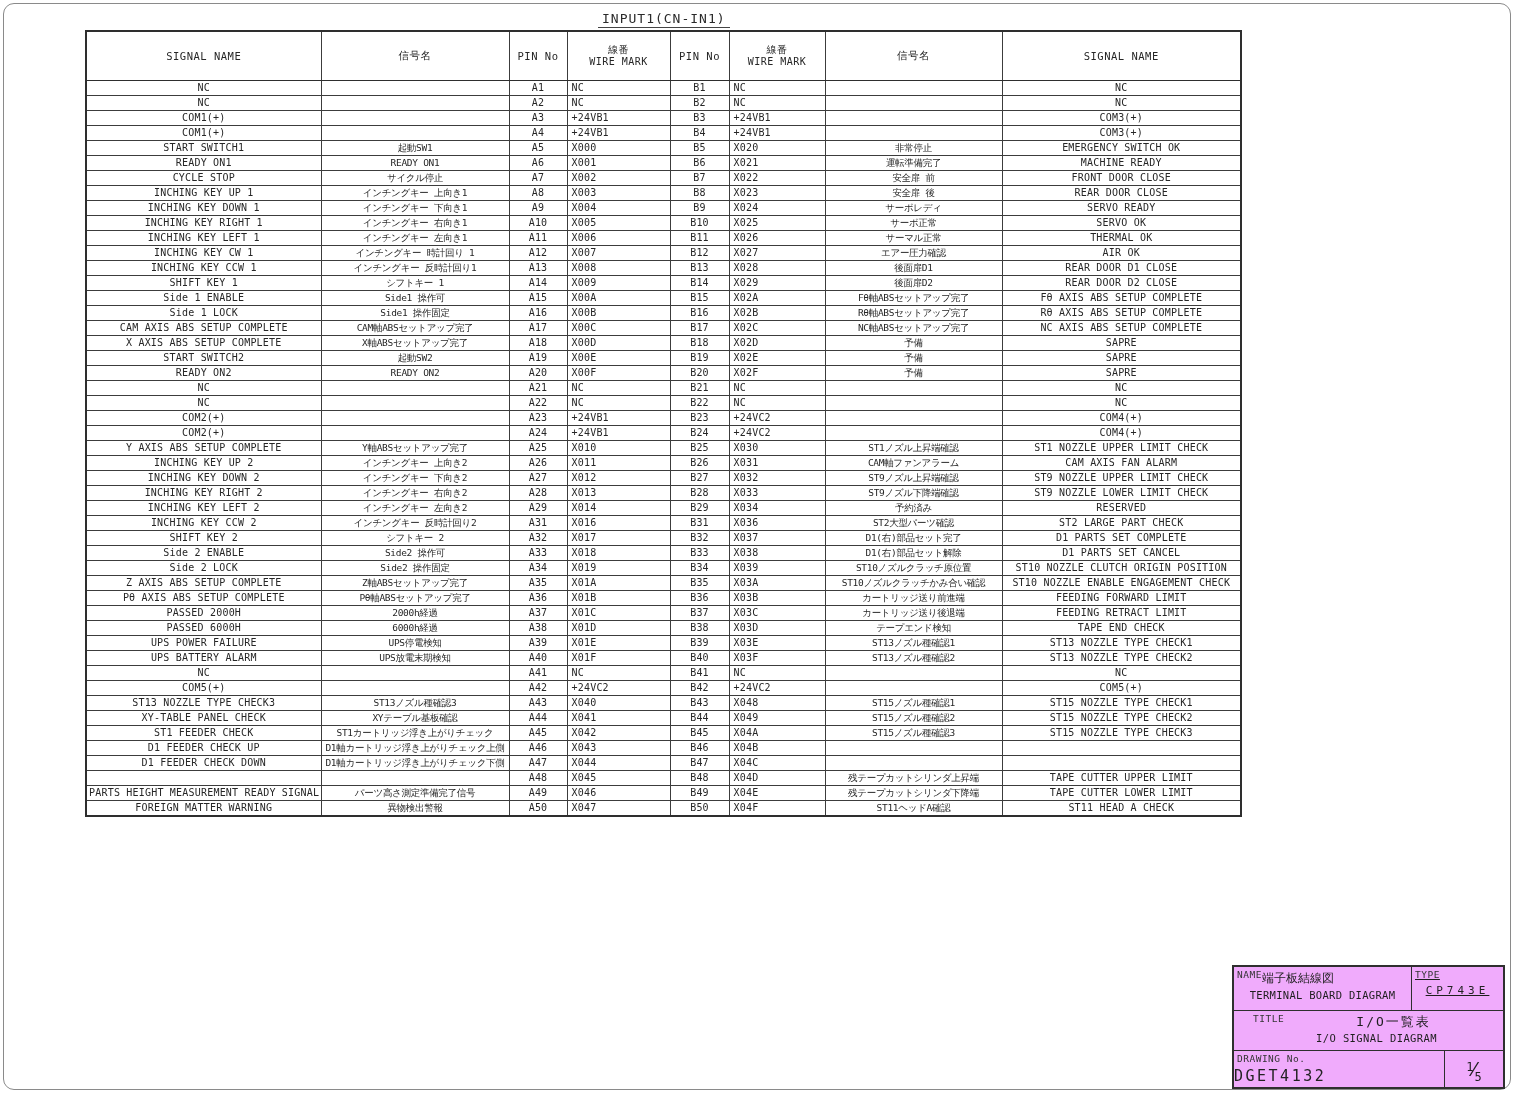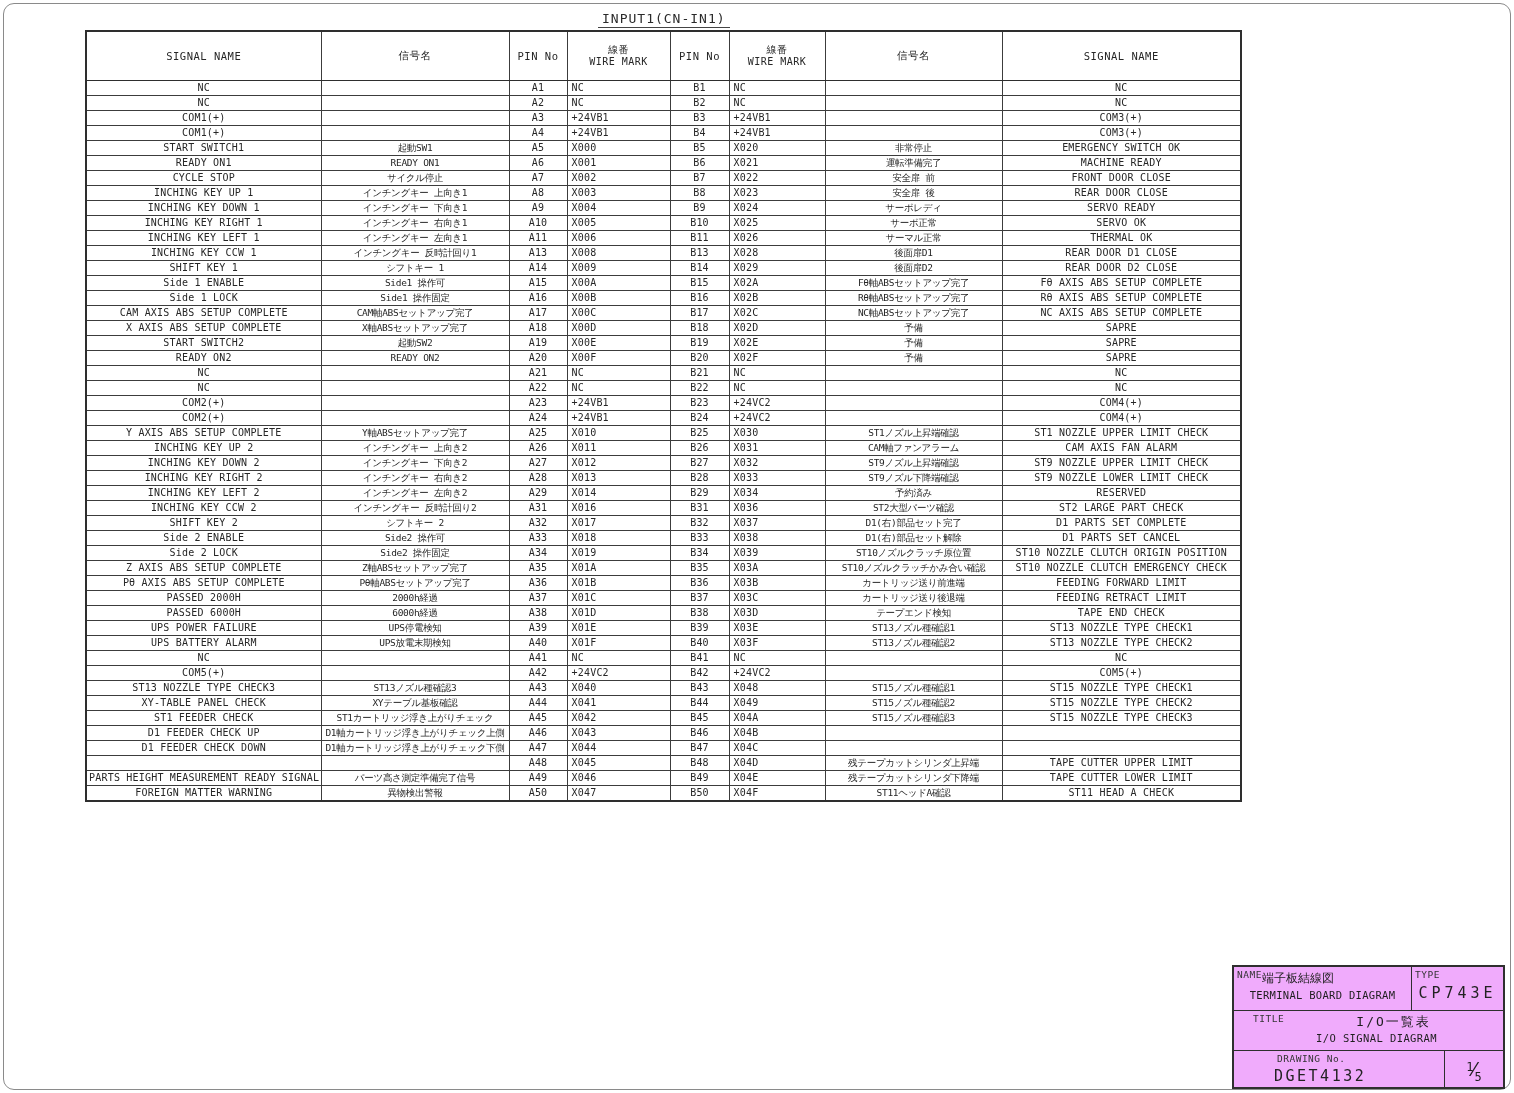--- a/index.html
+++ b/index.html
@@ -37,29 +37,29 @@
     position:absolute;left:1232px;top:965px;width:273px;height:124px;
     border:2px solid #2f2f2f;background:#f0abfc;box-sizing:border-box;display:flex;flex-direction:column;
   }
   .tb-row{display:flex;border-bottom:1.5px solid #2f2f2f;box-sizing:border-box;}
   .tb-row:last-child{border-bottom:none;}
   .tb-label{font-size:9.5px;color:#333;letter-spacing:0.5px;padding:2px 0 0 3px;}
   .tb-name{width:178px;border-right:1.5px solid #2f2f2f;box-sizing:border-box;height:44px;}
   .tb-name .line1{display:flex;}
   .tb-name .jp{flex:1;text-align:left;font-size:12px;padding-top:3px;}
   .tb-name .en{text-align:center;font-size:10.5px;letter-spacing:0.3px;margin-top:2px;}
-  .tb-type{flex:1;height:36px;box-sizing:border-box;}
-  .tb-type .val{text-align:center;font-size:15px;letter-spacing:4px;margin-top:4px;color:#222;}
+  .tb-type{flex:1;height:36px;box-sizing:border-box;text-decoration:underline;}
+  .tb-type .val{text-align:center;font-size:11px;letter-spacing:4px;margin-top:4px;color:#222;}
   .tb-title-row{height:40px;}
   .tb-title{flex:1;box-sizing:border-box;padding-left:16px;}
   .tb-title .line1{display:flex;}
   .tb-title .jp{flex:1;text-align:center;font-size:13px;letter-spacing:2px;padding-top:2px;}
   .tb-title .en{text-align:center;font-size:10.5px;letter-spacing:0.4px;margin-top:1px;}
   .tb-draw-row{flex:1;}
-  .tb-draw{flex:1;border-right:1.5px solid #2f2f2f;box-sizing:border-box;padding-left:40px;}
+  .tb-draw{flex:1;border-right:1.5px solid #2f2f2f;box-sizing:border-box;}
   .tb-draw .val{text-align:left;font-size:15px;letter-spacing:2.5px;margin-top:3px;color:#222;}
   .tb-page{width:58px;display:flex;align-items:center;justify-content:center;}
   .page-frac{font-size:12px;white-space:nowrap;}
   .page-frac .num{display:inline-block;transform:translateY(-5px);}
   .page-frac .slash{font-size:19px;display:inline-block;margin:0 -1px;}
   .page-frac .den{display:inline-block;transform:translateY(5px);}
 </style>
 </head>
 <body>
 
@@ -201,20 +201,30 @@
         <td>INCHING KEY LEFT 1</td>
         <td class="jp">インチングキー 左向き1</td>
         <td>A11</td>
         <td class="wire">X006</td>
         <td>B11</td>
         <td class="wire">X026</td>
         <td class="jp">サーマル正常</td>
         <td>THERMAL OK</td>
       </tr>
       <tr>
+        <td>INCHING KEY CW 1</td>
+        <td class="jp">インチングキー 時計回り 1</td>
+        <td>A12</td>
+        <td class="wire">X007</td>
+        <td>B12</td>
+        <td class="wire">X027</td>
+        <td class="jp">エアー圧力確認</td>
+        <td>AIR OK</td>
+      </tr>
+      <tr>
         <td>INCHING KEY CCW 1</td>
         <td class="jp">インチングキー 反時計回り1</td>
         <td>A13</td>
         <td class="wire">X008</td>
         <td>B13</td>
         <td class="wire">X028</td>
         <td class="jp">後面扉D1</td>
         <td>REAR DOOR D1 CLOSE</td>
       </tr>
       <tr>
@@ -418,21 +428,21 @@
         <td>ST10 NOZZLE CLUTCH ORIGIN POSITION</td>
       </tr>
       <tr>
         <td>Z AXIS ABS SETUP COMPLETE</td>
         <td class="jp">Z軸ABSセットアップ完了</td>
         <td>A35</td>
         <td class="wire">X01A</td>
         <td>B35</td>
         <td class="wire">X03A</td>
         <td class="jp">ST10ノズルクラッチかみ合い確認</td>
-        <td>ST10 NOZZLE CLUTCH EMERGENCY CHECK</td>
+        <td>ST10 NOZZLE ENABLE ENGAGEMENT CHECK</td>
       </tr>
       <tr>
         <td>Pθ AXIS ABS SETUP COMPLETE</td>
         <td class="jp">Pθ軸ABSセットアップ完了</td>
         <td>A36</td>
         <td class="wire">X01B</td>
         <td>B36</td>
         <td class="wire">X03B</td>
         <td class="jp">カートリッジ送り前進端</td>
         <td>FEEDING FORWARD LIMIT</td>

